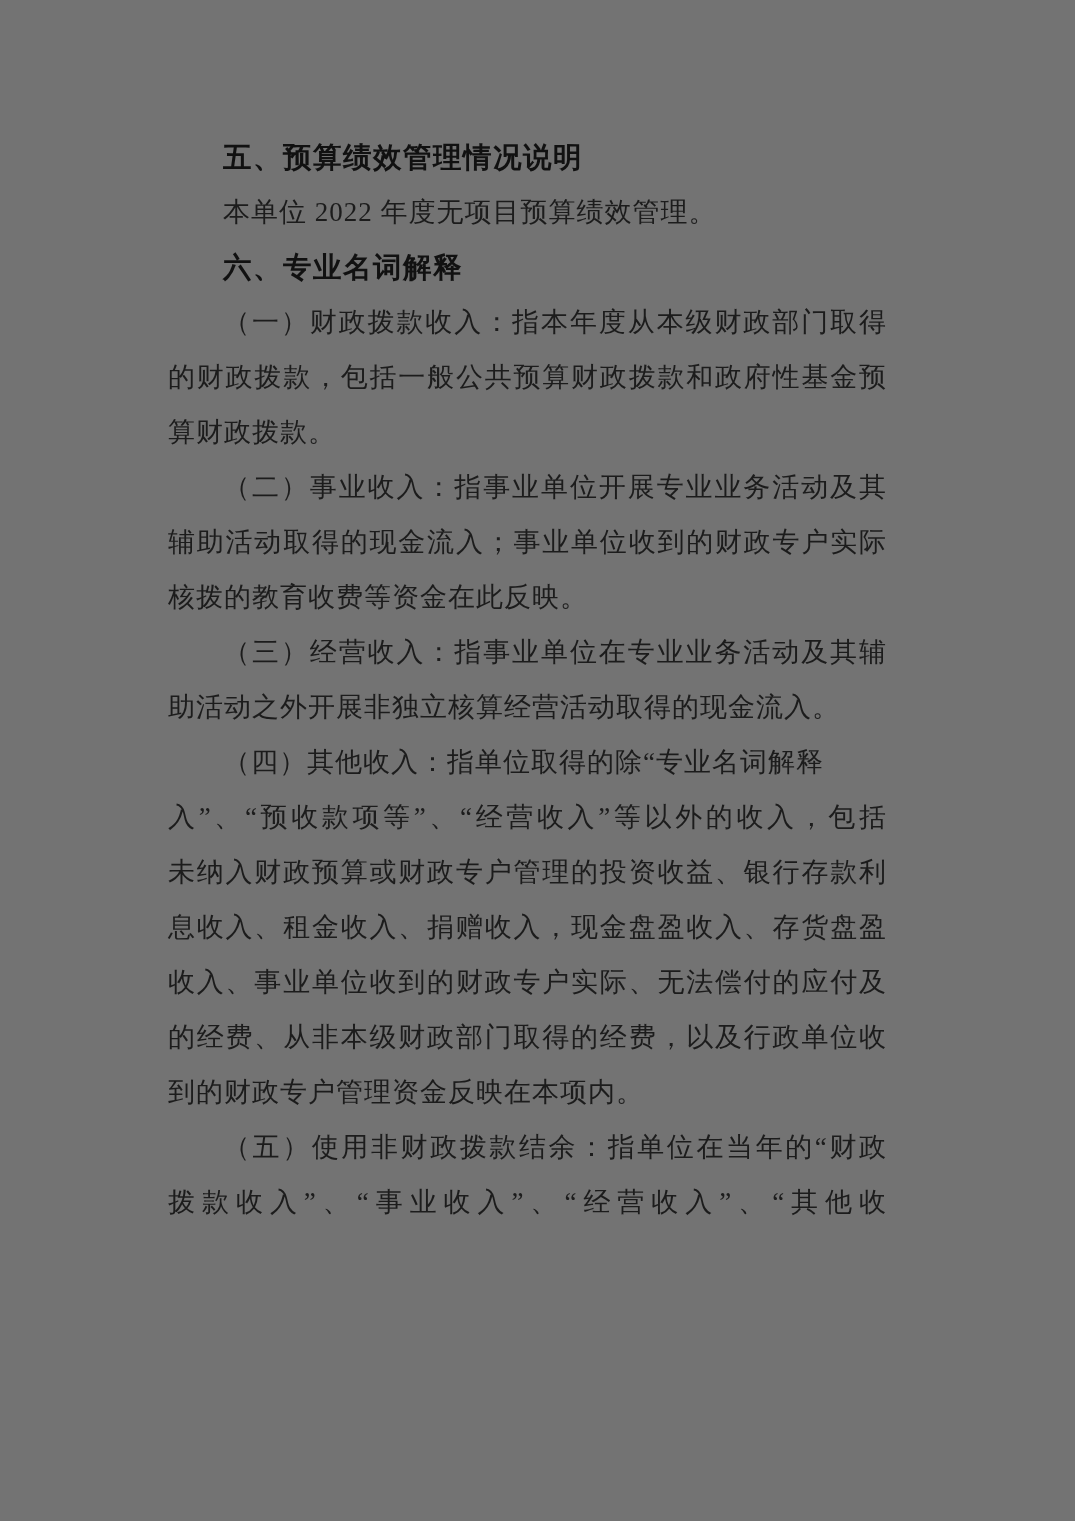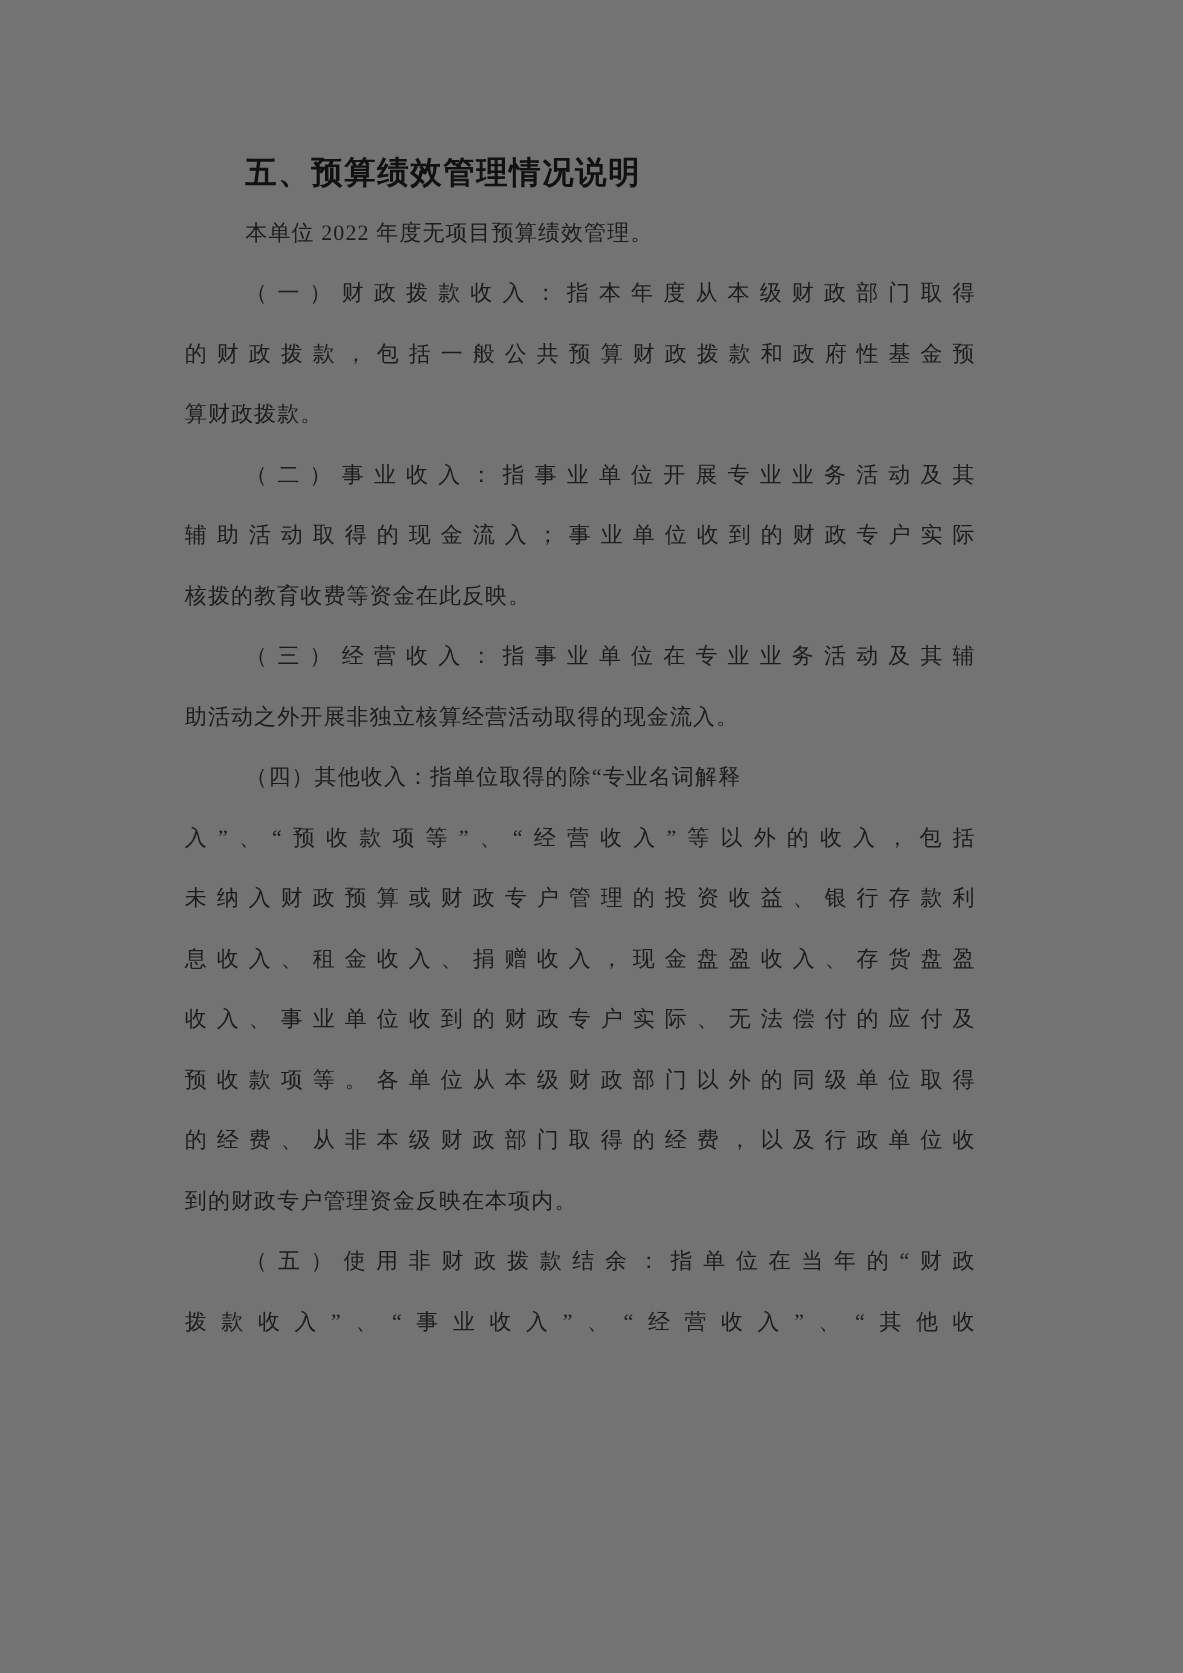--- a/index.html
+++ b/index.html
@@ -19,21 +19,21 @@
   .content {
     position: absolute;
     top: 130px;
     left: 168px;
     width: 718px;
   }
   .line {
     display: block;
     height: 55px;
     line-height: 55px;
-    font-size: 20px;
+    font-size: 27px;
     white-space: nowrap;
     letter-spacing: 1px;
   }
   .line.justify {
     white-space: normal;
     text-align: justify;
     text-align-last: justify;
     letter-spacing: 0;
   }
   .line.indent {
@@ -51,32 +51,32 @@
     color: #111111;
   }
 </style>
 </head>
 <body>
 
 <div class="page">
   <div class="content">
       <div class="line heading indent">五、预算绩效管理情况说明</div>
       <div class="line indent">本单位 2022 年度无项目预算绩效管理。</div>
+      <div class="line heading indent">六、专业名词解释</div>
       <div class="line indent justify">（一）财政拨款收入：指本年度从本级财政部门取得</div>
       <div class="line justify">的财政拨款，包括一般公共预算财政拨款和政府性基金预</div>
       <div class="line">算财政拨款。</div>
       <div class="line indent justify">（二）事业收入：指事业单位开展专业业务活动及其</div>
       <div class="line justify">辅助活动取得的现金流入；事业单位收到的财政专户实际</div>
       <div class="line">核拨的教育收费等资金在此反映。</div>
       <div class="line indent justify">（三）经营收入：指事业单位在专业业务活动及其辅</div>
       <div class="line">助活动之外开展非独立核算经营活动取得的现金流入。</div>
       <div class="line indent">（四）其他收入：指单位取得的除“专业名词解释</div>
       <div class="line justify">入”、“预收款项等”、“经营收入”等以外的收入，包括</div>
       <div class="line justify">未纳入财政预算或财政专户管理的投资收益、银行存款利</div>
       <div class="line justify">息收入、租金收入、捐赠收入，现金盘盈收入、存货盘盈</div>
       <div class="line justify">收入、事业单位收到的财政专户实际、无法偿付的应付及</div>
-      <div class="line justify">预收款项等。各单位从本级财政部门以外的同级单位取得</div>
       <div class="line justify">的经费、从非本级财政部门取得的经费，以及行政单位收</div>
       <div class="line">到的财政专户管理资金反映在本项内。</div>
       <div class="line indent justify">（五）使用非财政拨款结余：指单位在当年的“财政</div>
       <div class="line justify">拨款收入”、“事业收入”、“经营收入”、“其他收</div>
     </div>
 </div>
 
 </body></html>

